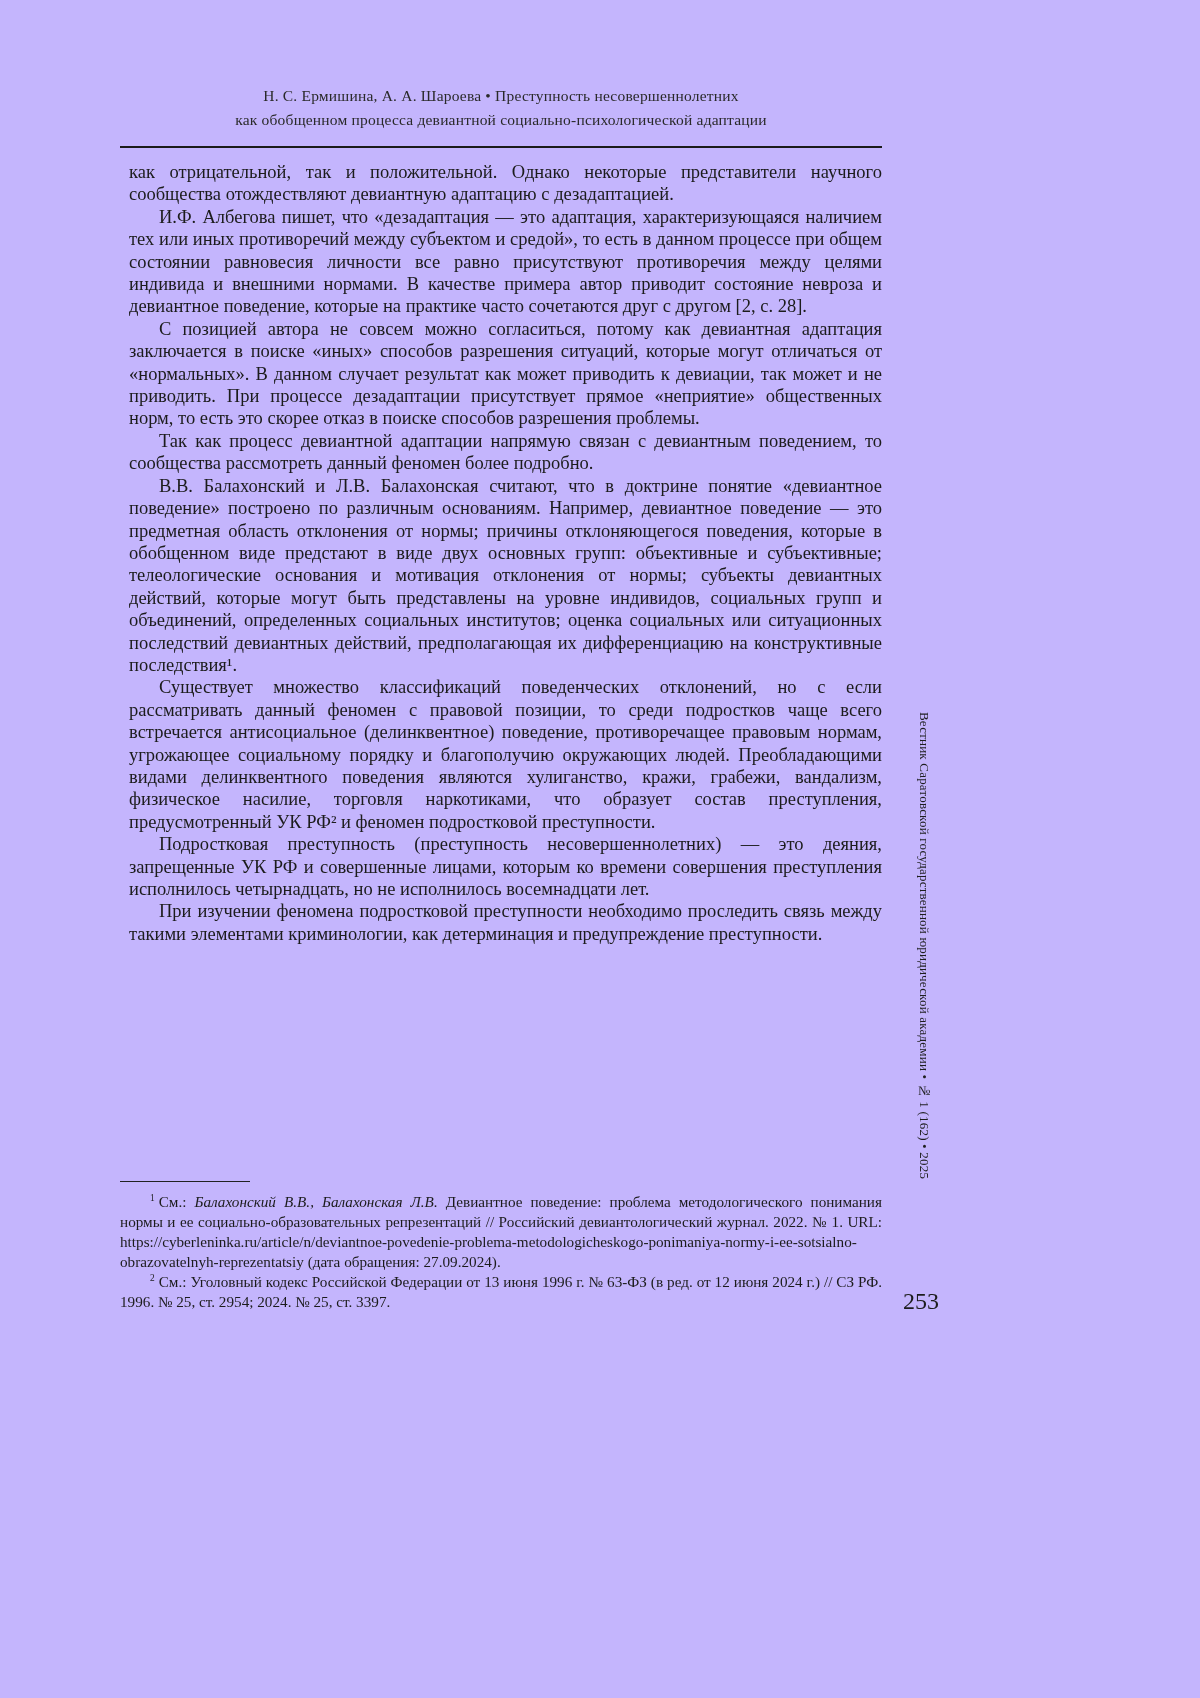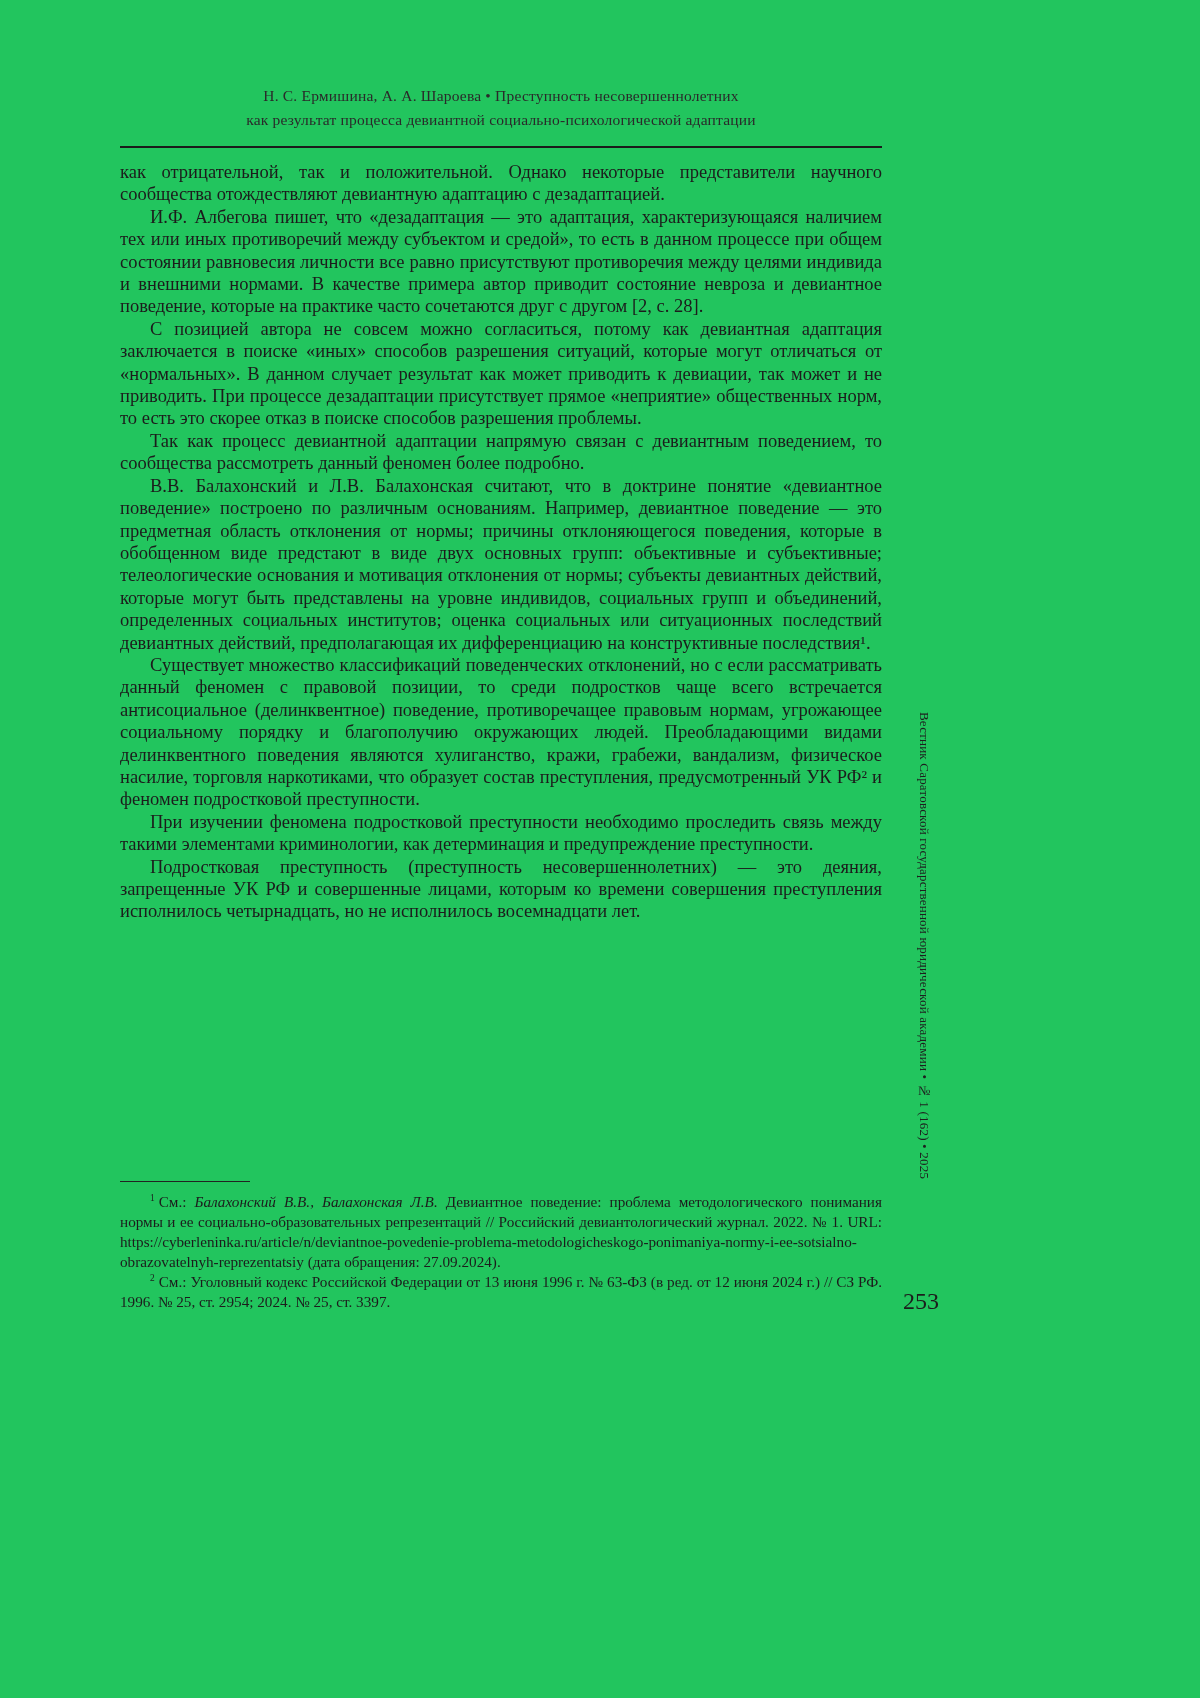--- a/index.html
+++ b/index.html
@@ -2,21 +2,21 @@
 <html lang="ru"><head>
 <meta charset="utf-8">
 <style>
   * { margin: 0; padding: 0; box-sizing: border-box; }
   html, body { background: #e8e8e8; }
   .page {
     position: relative;
     width: 1200px;
     height: 1698px;
     margin: 0 auto;
-    background: #22c55e;
+    background: #c4b5fd;
     font-family: "Liberation Serif", "DejaVu Serif", serif;
     color: #1c1c1c;
     overflow: hidden;
   }
   .running-head {
     position: absolute;
     top: 84px;
     left: 120px;
     width: 762px;
     text-align: center;
@@ -36,21 +36,21 @@
     position: absolute;
     top: 161px;
     left: 120px;
     width: 762px;
     font-size: 18.5px;
     line-height: 22.4px;
     text-align: justify;
     hyphens: auto;
     -webkit-hyphens: auto;
   }
-  .body-text p { text-indent: 30px; }
+  .body-text p { text-indent: 30px; margin-left: 9px; }
   .body-text p.no-indent { text-indent: 0; }
   .footnote-rule {
     position: absolute;
     top: 1181px;
     left: 120px;
     width: 130px;
     border-top: 1.5px solid #222;
   }
   .footnotes {
     position: absolute;
@@ -90,34 +90,34 @@
     color: #1c1c1c;
   }
 </style>
 </head>
 <body>
 
 <div class="page">
 
   <header class="running-head">
     <div>Н. С. Ермишина, А. А. Шароева  •  Преступность несовершеннолетних</div>
-    <div>как результат процесса девиантной социально-психологической адаптации</div>
+    <div>как обобщенном процесса девиантной социально-психологической адаптации</div>
   </header>
 
   <div class="head-rule"></div>
 
   <main class="body-text">
     <p class="no-indent">как отрицательной, так и положительной. Однако некоторые представители научного сообщества отождествляют девиантную адаптацию с дезадаптацией.</p>
     <p>И.Ф. Албегова пишет, что «дезадаптация — это адаптация, характеризующаяся наличием тех или иных противоречий между субъектом и средой», то есть в данном процессе при общем состоянии равновесия личности все равно присутствуют противоречия между целями индивида и внешними нормами. В качестве примера автор приводит состояние невроза и девиантное поведение, которые на практике часто сочетаются друг с другом [2, с. 28].</p>
     <p>С позицией автора не совсем можно согласиться, потому как девиантная адаптация заключается в поиске «иных» способов разрешения ситуаций, которые могут отличаться от «нормальных». В данном случает результат как может приводить к девиации, так может и не приводить. При процессе дезадаптации присутствует прямое «неприятие» общественных норм, то есть это скорее отказ в поиске способов разрешения проблемы.</p>
     <p>Так как процесс девиантной адаптации напрямую связан с девиантным поведением, то сообщества рассмотреть данный феномен более подробно.</p>
     <p>В.В. Балахонский и Л.В. Балахонская считают, что в доктрине понятие «девиантное поведение» построено по различным основаниям. Например, девиантное поведение — это предметная область отклонения от нормы; причины отклоняющегося поведения, которые в обобщенном виде предстают в виде двух основных групп: объективные и субъективные; телеологические основания и мотивация отклонения от нормы; субъекты девиантных действий, которые могут быть представлены на уровне индивидов, социальных групп и объединений, определенных социальных институтов; оценка социальных или ситуационных последствий девиантных действий, предполагающая их дифференциацию на конструктивные последствия¹.</p>
     <p>Существует множество классификаций поведенческих отклонений, но с если рассматривать данный феномен с правовой позиции, то среди подростков чаще всего встречается антисоциальное (делинквентное) поведение, противоречащее правовым нормам, угрожающее социальному порядку и благополучию окружающих людей. Преобладающими видами делинквентного поведения являются хулиганство, кражи, грабежи, вандализм, физическое насилие, торговля наркотиками, что образует состав преступления, предусмотренный УК РФ² и феномен подростковой преступности.</p>
+    <p>Подростковая преступность (преступность несовершеннолетних) — это деяния, запрещенные УК РФ и совершенные лицами, которым ко времени совершения преступления исполнилось четырнадцать, но не исполнилось восемнадцати лет.</p>
     <p>При изучении феномена подростковой преступности необходимо проследить связь между такими элементами криминологии, как детерминация и предупреждение преступности.</p>
-    <p>Подростковая преступность (преступность несовершеннолетних) — это деяния, запрещенные УК РФ и совершенные лицами, которым ко времени совершения преступления исполнилось четырнадцать, но не исполнилось восемнадцати лет.</p>
   </main>
 
   <div class="footnote-rule"></div>
 
   <section class="footnotes">
     <p><sup>1</sup><span>См.: </span><span class="authors">Балахонский В.В., Балахонская Л.В.</span><span> Девиантное поведение: проблема методологического понимания нормы и ее социально-образовательных репрезентаций // Российский девиантологический журнал. 2022. № 1. URL: https://cyberleninka.ru/article/n/deviantnoe-povedenie-problema-metodologicheskogo-ponimaniya-normy-i-ee-sotsialno-obrazovatelnyh-reprezentatsiy (дата обращения: 27.09.2024).</span></p>
     <p><sup>2</sup><span>См.: </span><span class="authors"></span><span>Уголовный кодекс Российской Федерации от 13 июня 1996 г. № 63-ФЗ (в ред. от 12 июня 2024 г.) // СЗ РФ. 1996. № 25, ст. 2954; 2024. № 25, ст. 3397.</span></p>
   </section>
 
   <div class="side-caption">Вестник Саратовской государственной юридической академии • № 1 (162) • 2025</div>

